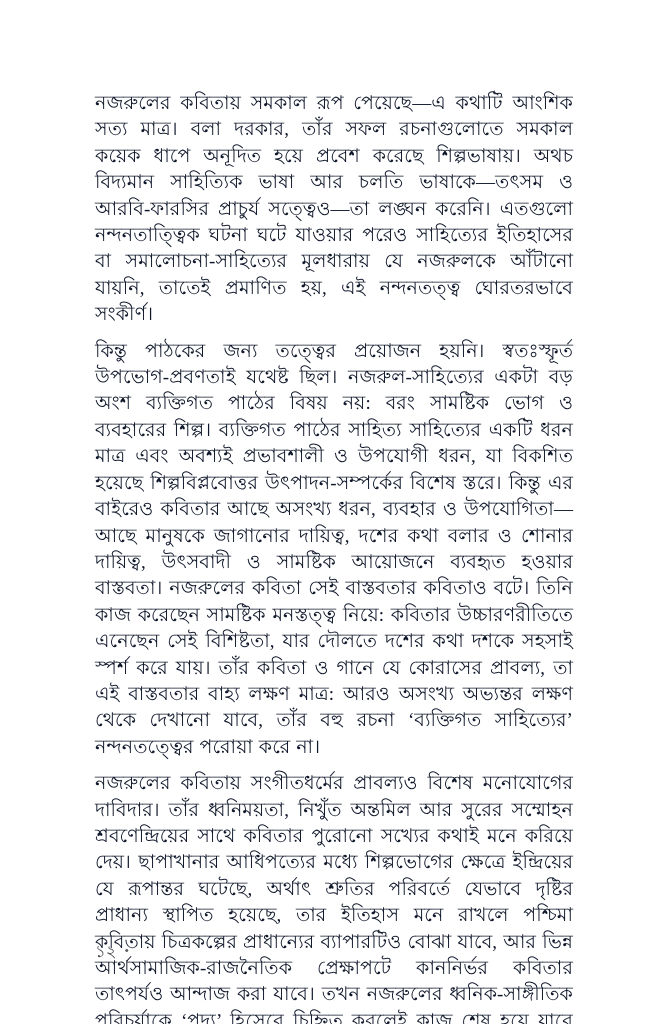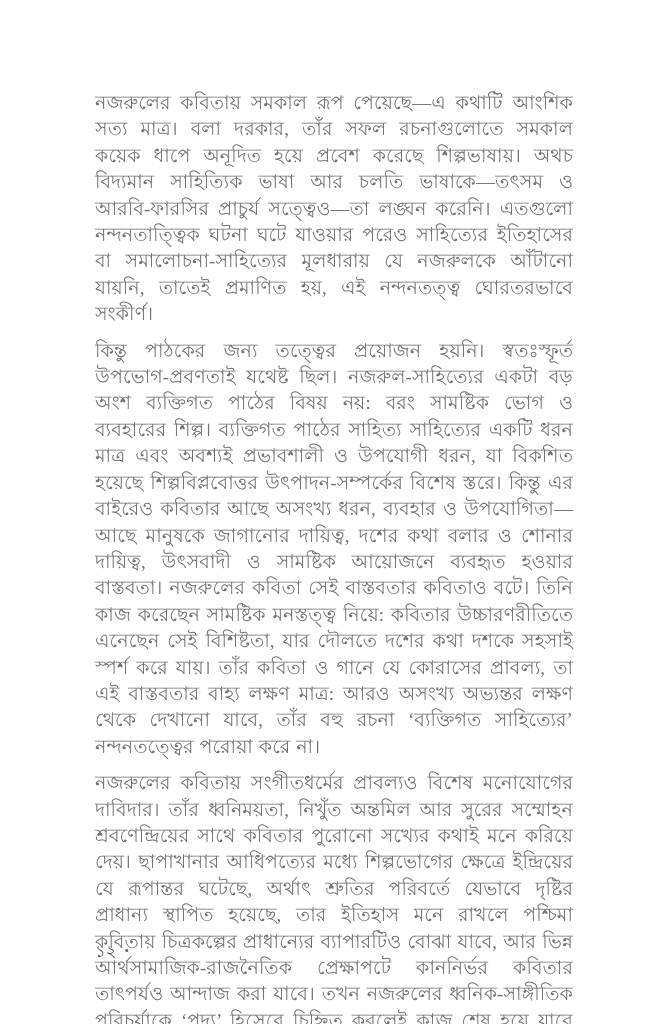--- a/index.html
+++ b/index.html
@@ -18,21 +18,21 @@
   .text-block {
     position: absolute;
     left: 95px;
     top: 90px;
     width: 478px;
   }
   .para {
     margin: 0 0 10px 0;
     font-size: 19px;
     line-height: 26.4px;
-    color: #737373;
+    color: #0f172a;
     text-align: justify;
     text-justify: inter-word;
     letter-spacing: 0.1px;
     word-spacing: 1px;
   }
   .para:last-child {
     margin-bottom: 0;
   }
   .footer {
     position: absolute;

